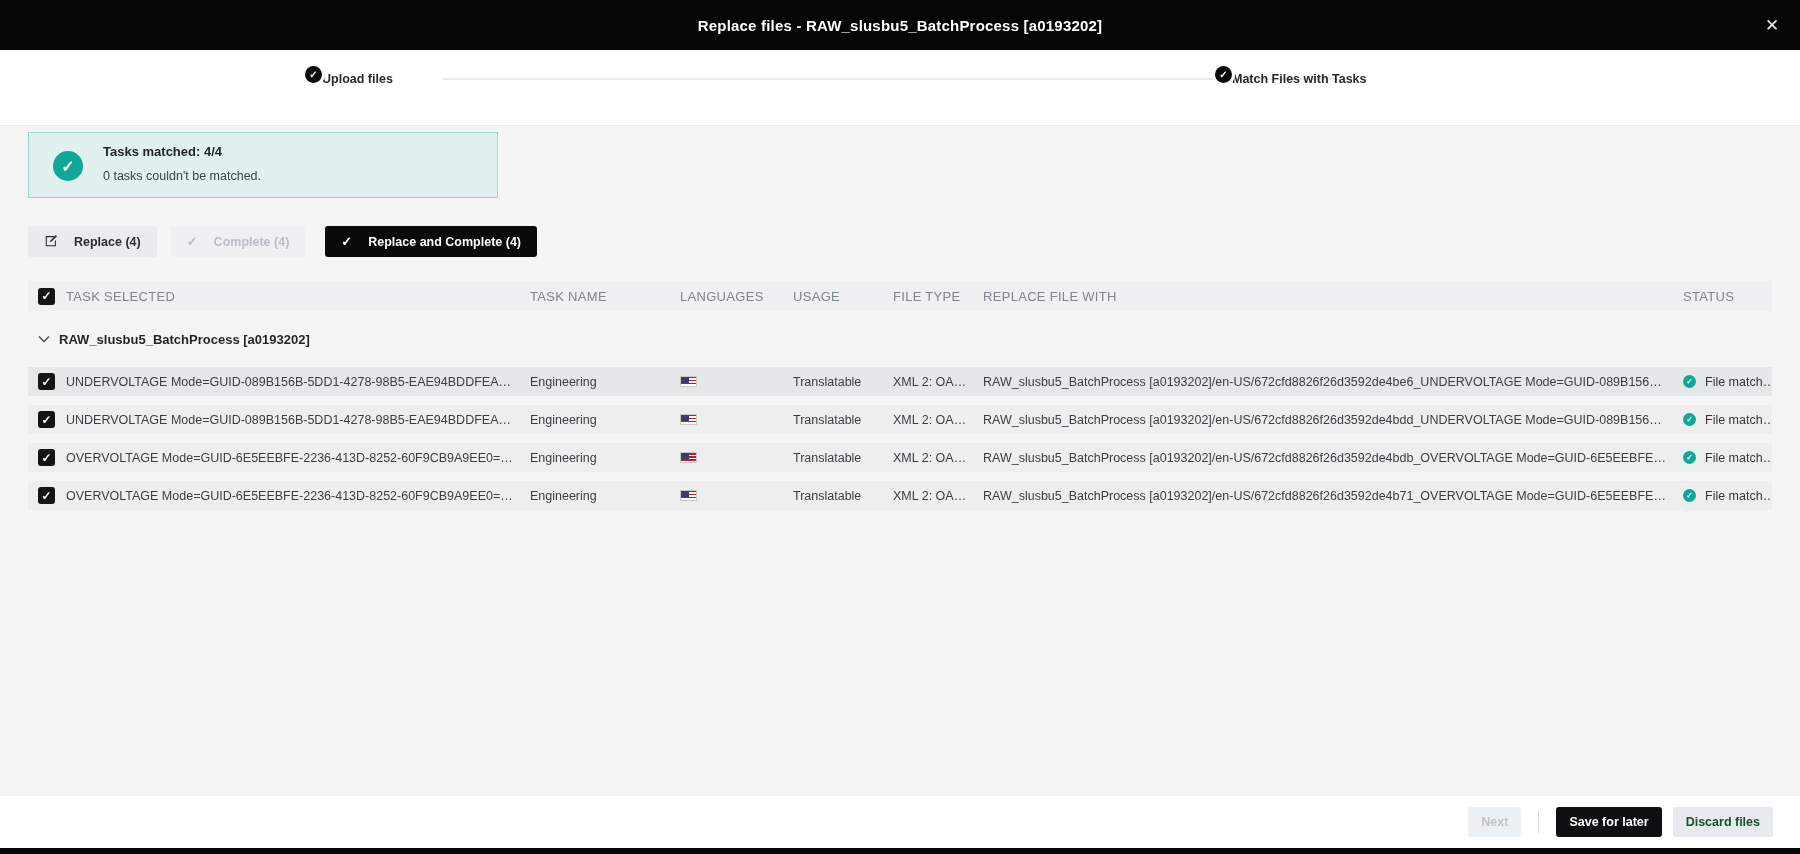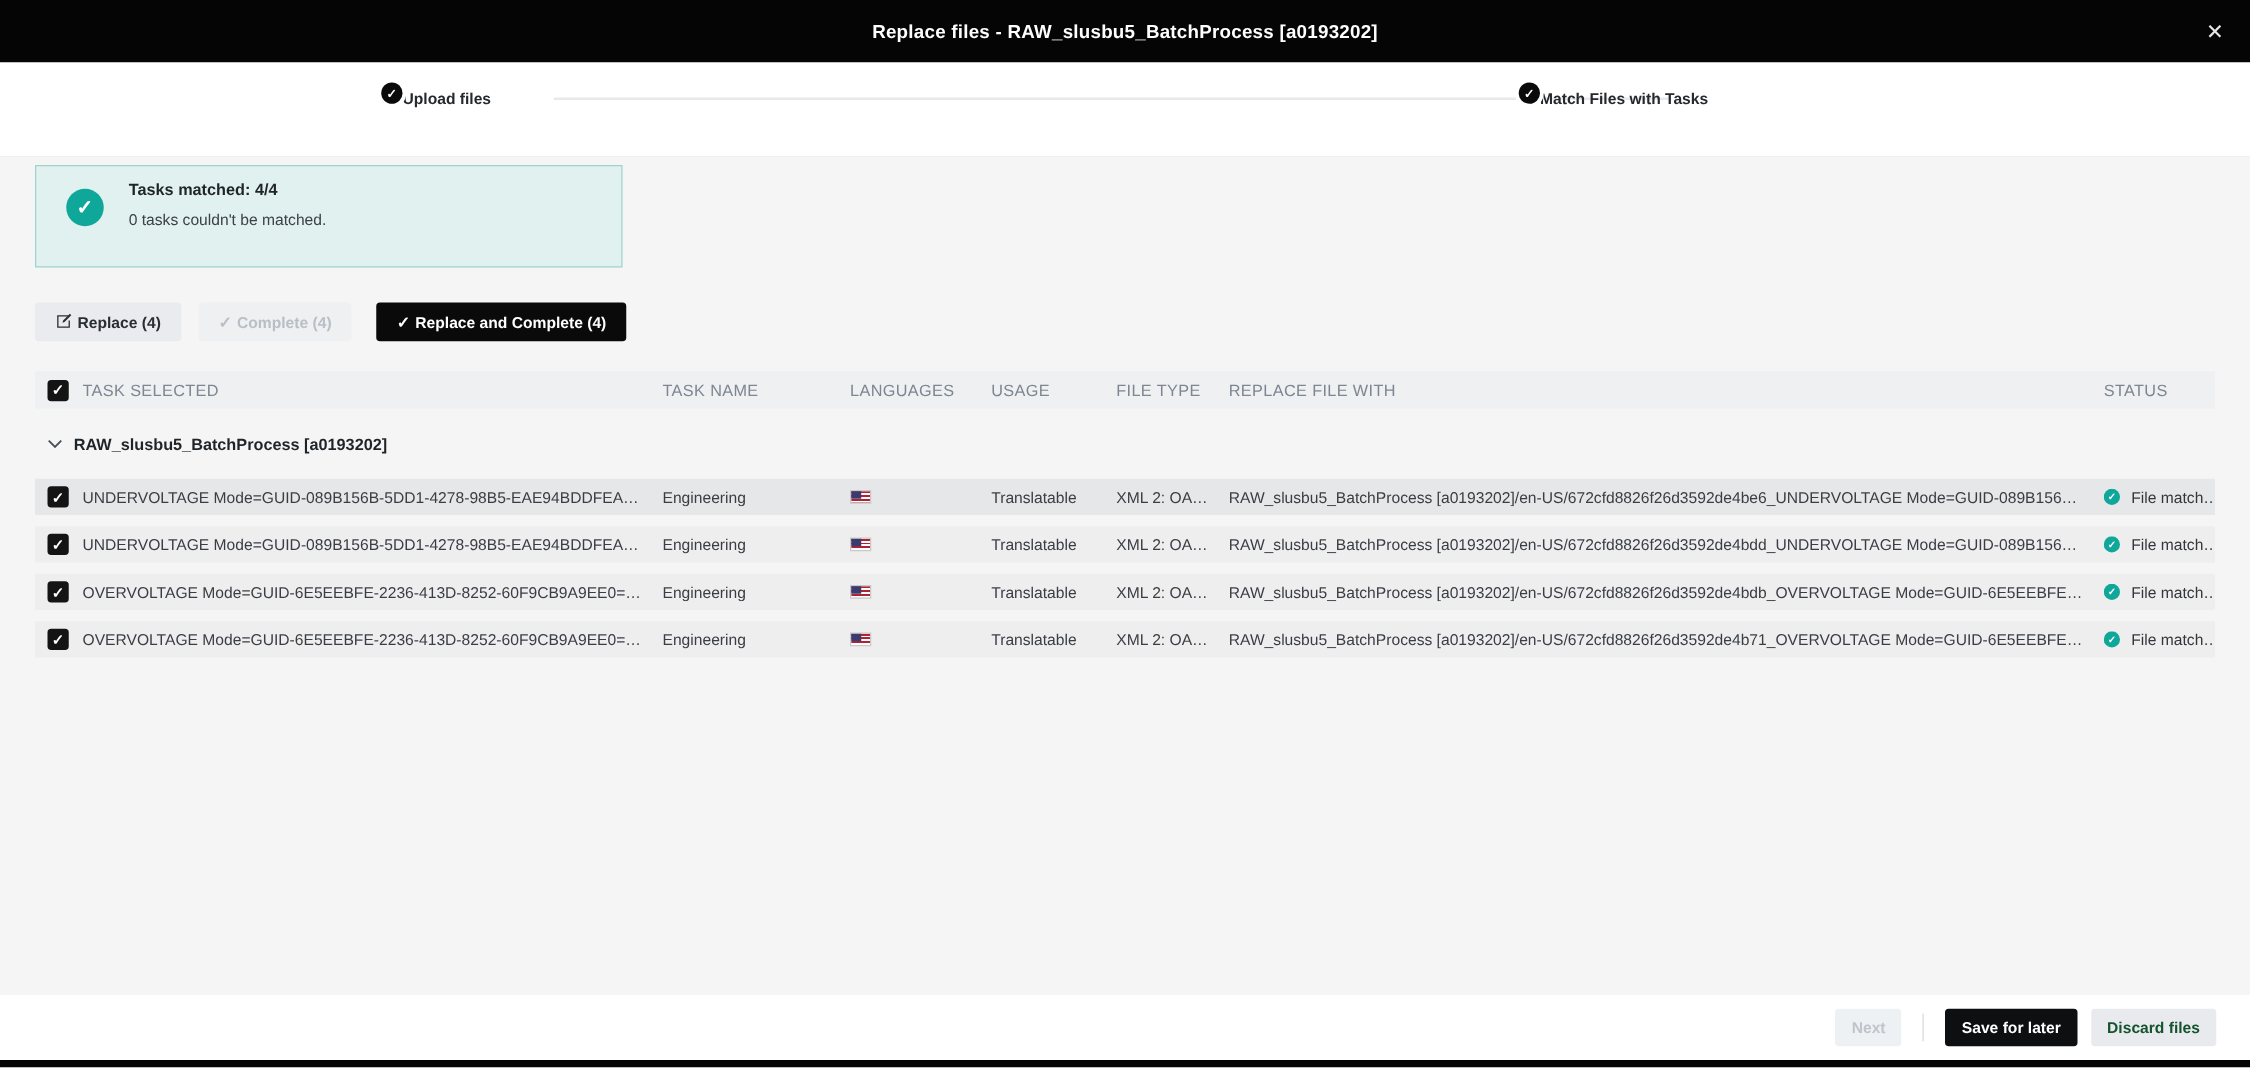--- a/index.html
+++ b/index.html
@@ -27,34 +27,34 @@
     color:#fff; display:flex; align-items:center; justify-content:center;
     font-size:10px; font-weight:700; box-shadow:0 0 0 3px #fff; z-index:2; }
   .step-circle::after { content:"✓"; }
   .step-label { margin-top:9px; font-size:12.5px; color:#24292e; font-weight:600; }
   .step-2 .step-label { font-weight:700; }
 
   
   .content { position:absolute; top:126px; left:0; width:1800px; height:670px;
     background:#f5f5f5; padding:0 28px; }
 
-  .banner { position:relative; margin-top:6px; width:470px; height:82px;
+  .banner { position:relative; margin-top:6px; width:470px; height:66px;
     background:#e1f1ef; border:1px solid #9fd4cd; }
   .banner-icon { position:absolute; left:24px; top:18px; width:30px; height:30px;
     border-radius:50%; background:#10a79b; color:#fff; display:flex;
     align-items:center; justify-content:center; font-size:16px; font-weight:700; }
   .banner-icon::after { content:"✓"; }
   .banner-title { position:absolute; left:74px; top:11px; font-size:13px;
     font-weight:700; color:#1f2428; }
   .banner-sub { position:absolute; left:74px; top:36px; font-size:12.5px; color:#3c4248; }
 
   
   .actions { margin-top:28px; display:flex; align-items:center; gap:14px; }
   .act-btn { height:31px; border-radius:3px; display:flex; align-items:center;
-    gap:4px; padding:0 16px; font-size:12.5px; font-weight:600; cursor:pointer;
+    gap:16px; padding:0 16px; font-size:12.5px; font-weight:600; cursor:pointer;
     border:none; font-family:inherit; }
   .btn-replace { background:#e9ebee; color:#2a2e33; }
   .btn-complete { background:#eef0f2; color:#b9bfc6; cursor:default; }
   .btn-rc { background:#0a0a0a; color:#fff; margin-left:6px; }
   .act-ico { font-size:13px; line-height:1; }
 
   
   .tbl { margin-top:24px; width:1744px; }
   .grid-row { display:grid;
     grid-template-columns:38px 464px 150px 113px 100px 90px 700px 89px;

